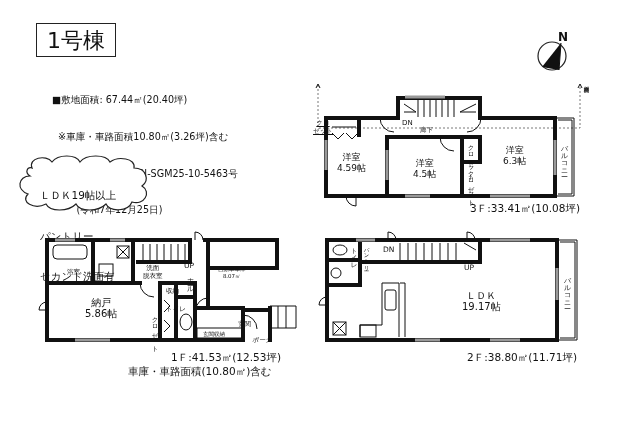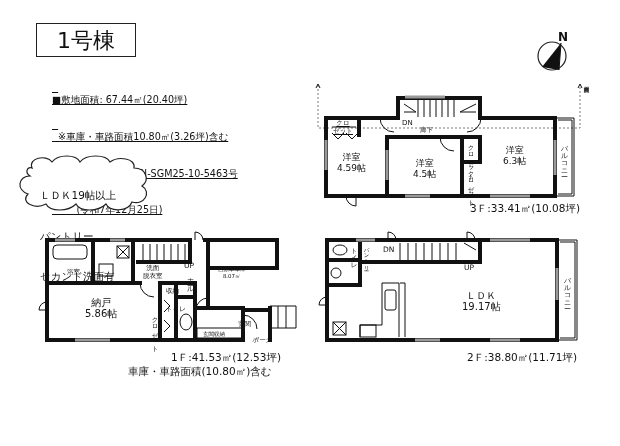--- a/index.html
+++ b/index.html
@@ -1,21 +1,21 @@
 <!DOCTYPE html>
 <html><head>
 <meta charset="utf-8">
 <style>
   html, body { margin:0; padding:0; background:#ffffff; }
   body { width:620px; height:446px; position:relative; overflow:hidden;
          font-family:"DejaVu Sans", sans-serif; color:#111; }
   .abs { position:absolute; }
-  .title-box { left:36px; top:23px; width:100px; height:34px; border:1.5px solid #222;
+  .title-box { left:36px; top:23px; width:80px; height:34px; border:1.5px solid #222;
                font-size:22px; line-height:34px; text-align:center; box-sizing:border-box; }
-  .info { left:52px; top:70px; font-size:9.6px; line-height:12.2px; white-space:pre;text-decoration:underline; }
+  .info { left:52px; top:70px; font-size:9.6px; line-height:12.2px; white-space:pre; }
   .cloud { left:10px; top:154px; width:150px; height:60px; }
   .cloud-text { left:40px; top:162px; font-size:10.5px; line-height:13.5px; white-space:pre; }
   .lbl { position:absolute; font-size:9px; white-space:nowrap; text-align:center; line-height:11px; }
   .lbl-sm { position:absolute; font-size:6.5px; white-space:nowrap; line-height:8px; text-align:center; }
   .vt { writing-mode:vertical-rl; text-orientation:upright; font-size:6.5px; line-height:8px; position:absolute; }
   .caption { position:absolute; font-size:10.5px; white-space:nowrap; }
   svg { position:absolute; left:0; top:0; }
 </style>
 </head>
 <body>
@@ -226,21 +226,21 @@
   <div>4.59帖</div>
 </div>
 <div class="lbl" style="left:413px;top:158px;">
   <div>洋室</div>
   <div>4.5帖</div>
 </div>
 <div class="lbl" style="left:503px;top:145px;">
   <div>洋室</div>
   <div>6.3帖</div>
 </div>
-<div class="lbl-sm" style="left:333px;top:119px;white-space:pre;text-decoration:underline;">クロ
+<div class="lbl-sm" style="left:313px;top:119px;white-space:pre;text-decoration:underline;">クロ
 ゼット</div>
 <div class="vt" style="left:467px;top:140px;">クロゼット</div>
 <div class="vt" style="left:467px;top:166px;">クロゼット</div>
 <div class="lbl-sm" style="left:402px;top:119px;font-size:7px;">DN</div>
 <div class="lbl-sm" style="left:420px;top:126px;">廊下</div>
 <div class="vt" style="left:560px;top:140px;font-size:7px;">バルコニー</div>
 <div class="vt" style="left:583px;top:82px;font-size:5.5px;">高度斜線</div>
 <div class="caption" style="left:470px;top:202px;">3Ｆ:33.41㎡(10.08坪)</div>
 
 <div class="lbl" style="left:462px;top:290px;font-size:10px;">

